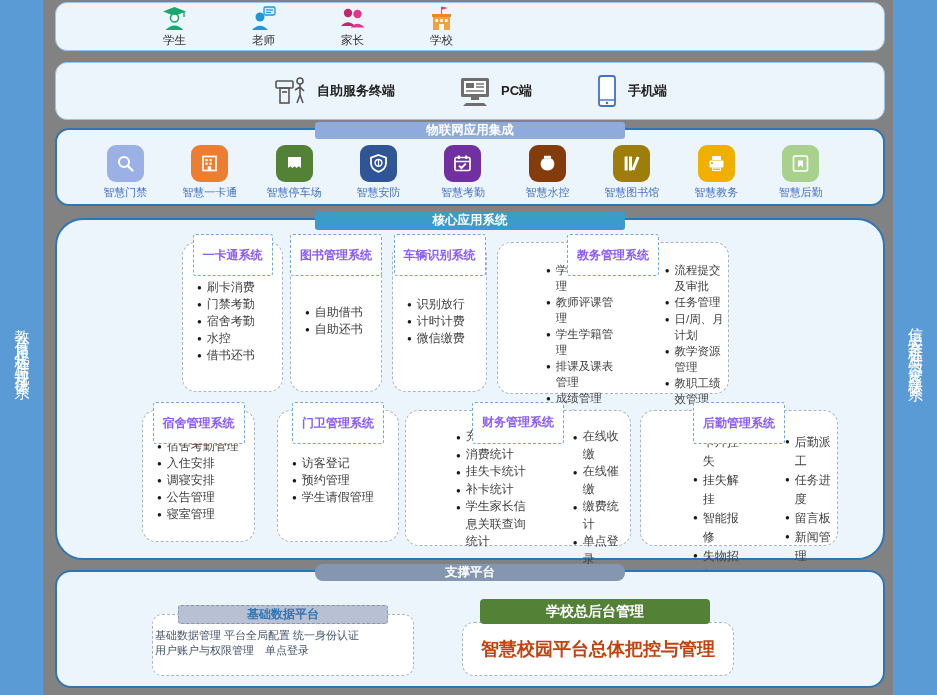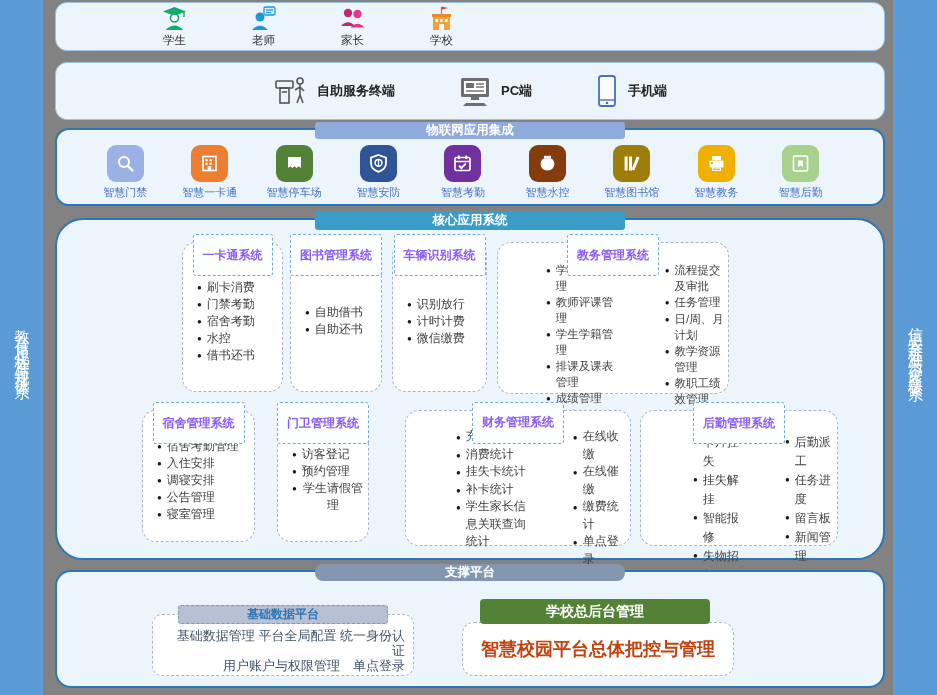--- a/index.html
+++ b/index.html
@@ -52,36 +52,36 @@
   
   .b-card{left:125px;top:22px;width:101px;height:150px;}
   .b-lib{left:233px;top:22px;width:92px;height:150px;}
   .b-veh{left:335px;top:22px;width:95px;height:150px;}
   .b-edu{left:440px;top:22px;width:232px;height:152px;}
   .b-edu .cols{padding:19px 2px 2px 8px;}
   .b-edu ul.items li{line-height:16px;font-size:11.5px;}
   .b-edu .c1{width:122px;}
   .b-edu .c2{width:104px;}
   .b-dorm{left:85px;top:190px;width:113px;height:132px;}
-  .b-gate{left:220px;top:190px;width:92px;height:132px;text-align:center;}
+  .b-gate{left:220px;top:190px;width:122px;height:132px;}
   .b-fin{left:348px;top:190px;width:226px;height:136px;font-family:Liberation Mono, monospace;}
   .b-fin .cols{padding:18px 2px 2px 10px;}
   .b-fin ul.items li{line-height:17.5px;}
   .b-fin .c1{width:118px;}
   .b-fin .c2{width:96px;}
   .b-log{left:583px;top:190px;width:198px;height:136px;}
   .b-log .cols{padding:22px 2px 2px 12px;}
   .b-log ul.items li{line-height:19px;}
   .b-log .c1{width:94px;}
   .b-log .c2{width:92px;}
 
   
   .base-box{position:absolute;left:95px;top:42px;width:262px;height:62px;background:#fff;border:1px dashed #a7b4c4;border-radius:10px;box-sizing:border-box;}
   .base-title{position:absolute;top:-10px;left:50%;transform:translateX(-50%);width:208px;height:17px;line-height:17px;text-align:center;background:#b7c1d3;border:1px dashed #8496b0;border-radius:3px;font-size:12px;font-weight:bold;color:#2e75b6;z-index:2;}
-  .base-text{padding:13px 8px 0 17px;font-size:13px;line-height:15px;color:#44546a;text-align:right;}
+  .base-text{padding:13px 8px 0 2px;font-size:11px;line-height:15px;color:#44546a;}
   .admin-bar{position:absolute;left:423px;top:27px;width:230px;height:25px;line-height:25px;background:#538135;border-radius:4px;color:#fff;font-weight:bold;font-size:14px;text-align:center;z-index:2;}
   .admin-box{position:absolute;left:405px;top:50px;width:272px;height:54px;background:#fff;border:1px dashed #a7b4c4;border-radius:12px;display:flex;align-items:center;justify-content:center;box-sizing:border-box;}
   .admin-box span{font-size:18px;font-weight:bold;color:#c2410c;}
 </style>
 </head>
 <body>
 
 <div class="stage">
 
   <div class="side left">

